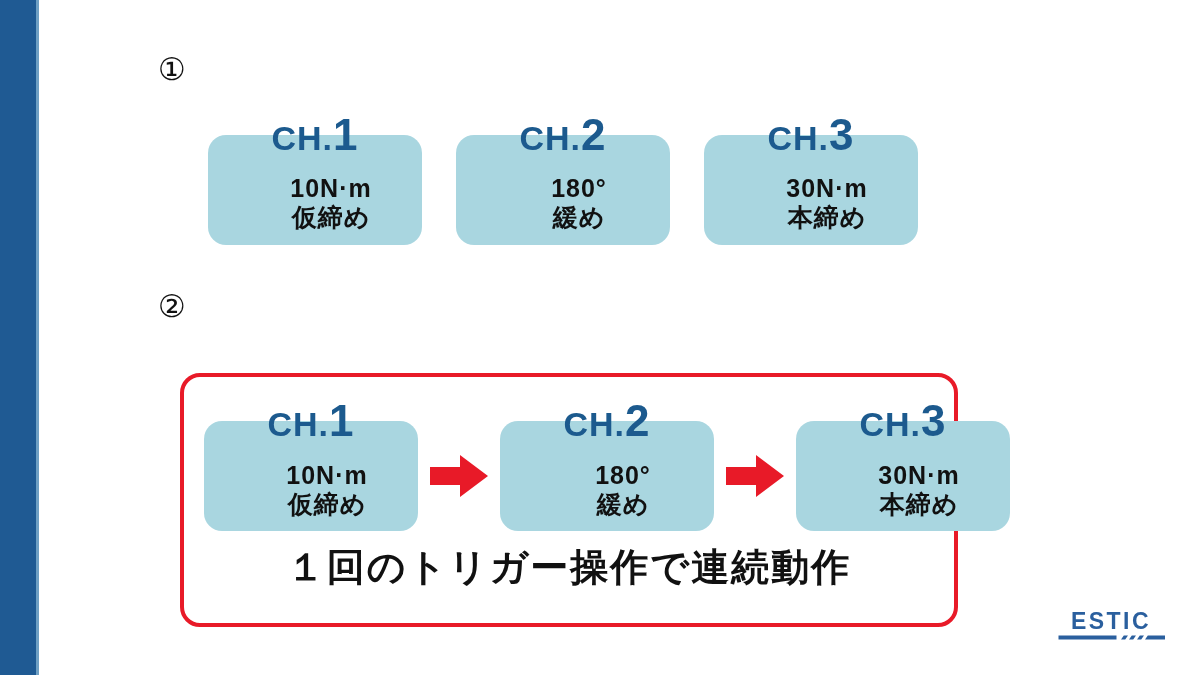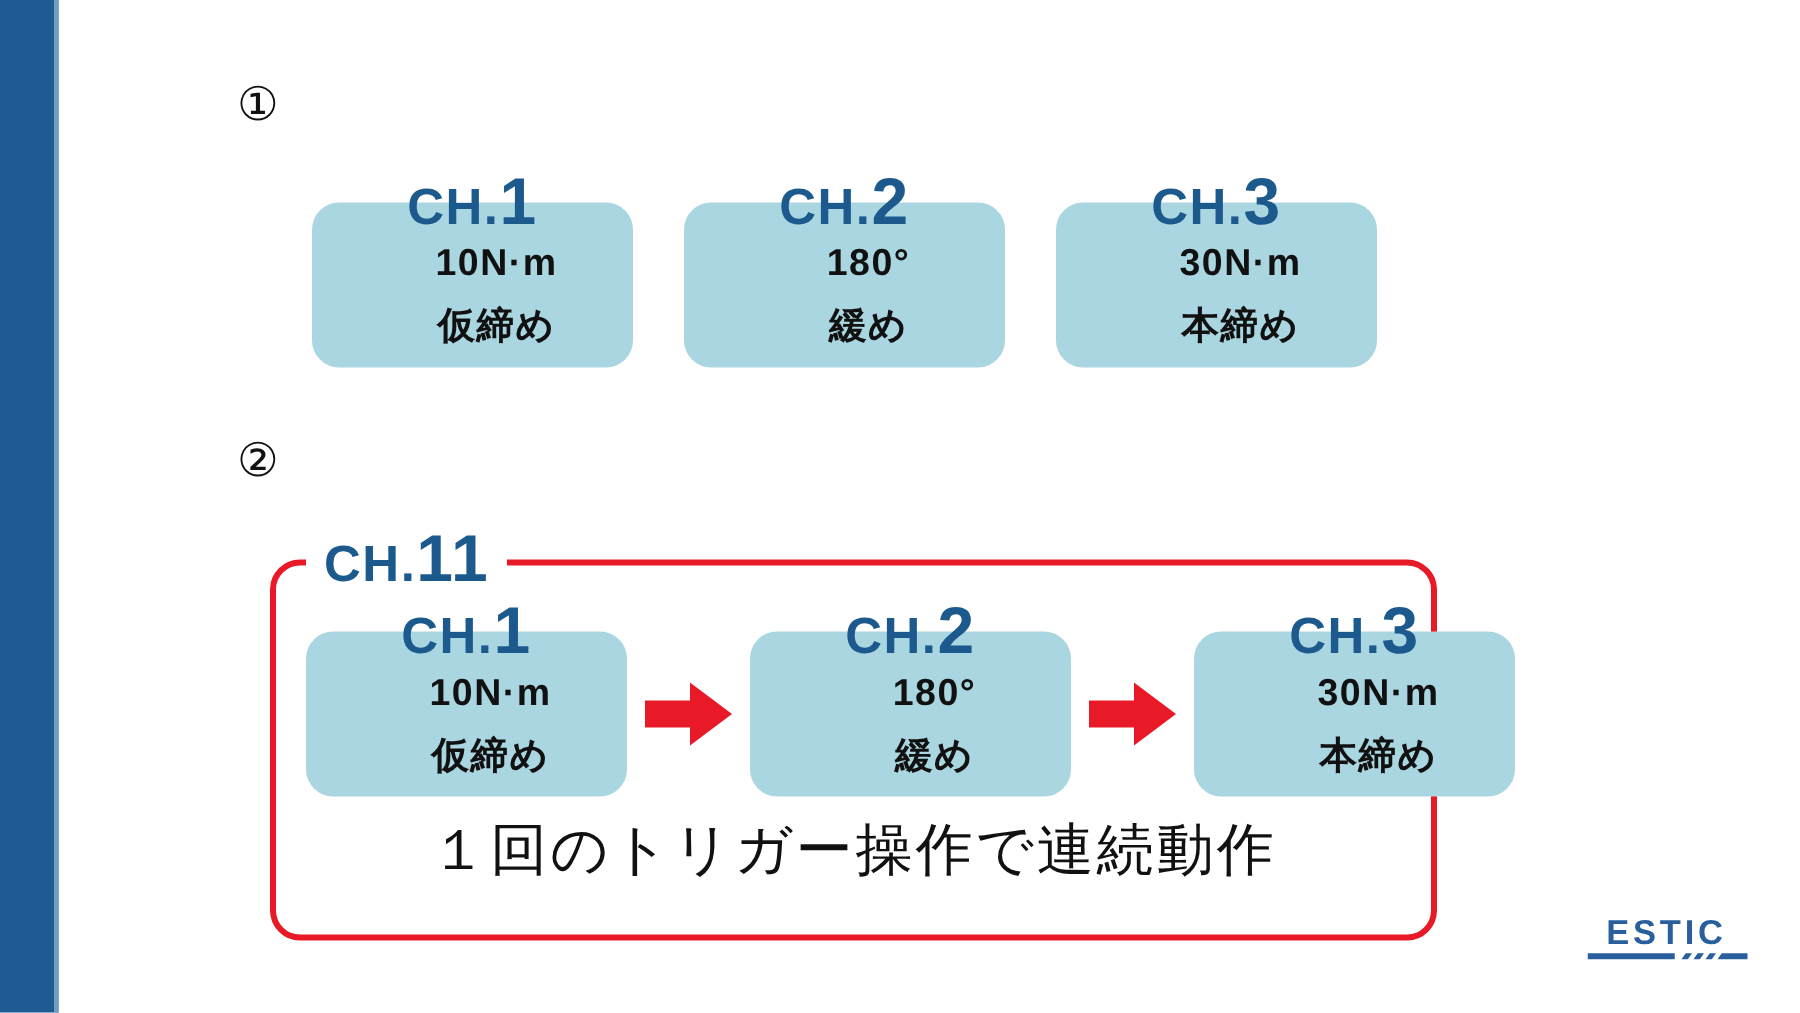--- a/index.html
+++ b/index.html
@@ -31,39 +31,39 @@
   .ch-box { display:flex; flex-direction:column; align-items:center; width:214px; flex-shrink:0; }
   .ch-label {
     position:relative; z-index:2; line-height:1; margin-bottom:-22px;
     color:#1c5a8e; font-weight:bold; white-space:nowrap;
   }
   .ch-prefix { font-size:34px; letter-spacing:1px; }
   .ch-num { font-size:44px; letter-spacing:1px; }
   .box-body {
     box-sizing:border-box; width:100%; height:110px; background:#a9d6e0;
     border-radius:18px; display:flex; flex-direction:column; align-items:center;
-    justify-content:flex-end; padding-bottom:13px; gap:13px;padding-left:32px;
+    justify-content:flex-end; padding-bottom:13px; gap:0;padding-left:32px;
   }
   .box-line { font-size:25px; font-weight:bold; color:#111111; line-height:1.15; letter-spacing:1px; }
 
   .heading2 { margin-top:44px; }
 
   .multi-container {
     position:relative; box-sizing:border-box; margin:49px 0 0 180px;
     width:778px; height:254px; border:4px solid #e81a28; border-radius:20px;
   }
   .multi-label {
     position:absolute; top:-26px; left:20px; background:#ffffff; padding:0 12px;
     line-height:1; color:#1c5a8e; font-weight:bold; white-space:nowrap;
   }
   .row2 { margin:22px 0 0 20px; gap:12px; align-items:center; }
   .arrow { flex-shrink:0; margin-top:22px; }
 
   .caption {
-    margin-top:16px; text-align:center; font-size:38px; font-weight:normal;
+    margin-top:16px; text-align:center; font-size:38px; font-weight:bold;
     color:#111111; letter-spacing:2px; line-height:1.1; white-space:nowrap;
   }
 
   .logo { position:absolute; right:35px; bottom:32px; width:108px; height:34px; }
 </style>
 </head>
 <body>
 
 <div class="slide">
   <div class="accent-bar"></div>
@@ -102,23 +102,20 @@
           <div class="box-line">本締め</div>
         </div>
       </div>
     </div>
 
     <div class="heading heading2">
       <span class="h-num">②</span>
     </div>
 
     <div class="multi-container">
-      <div class="multi-label">
-        <span class="ch-prefix">CH.</span><span class="ch-num">11</span>
-      </div>
 
       <div class="row row2">
         <div class="ch-box">
           <div class="ch-label">
             <span class="ch-prefix">CH.</span><span class="ch-num">1</span>
           </div>
           <div class="box-body">
             <div class="box-line">10N·m</div>
             <div class="box-line">仮締め</div>
           </div>

